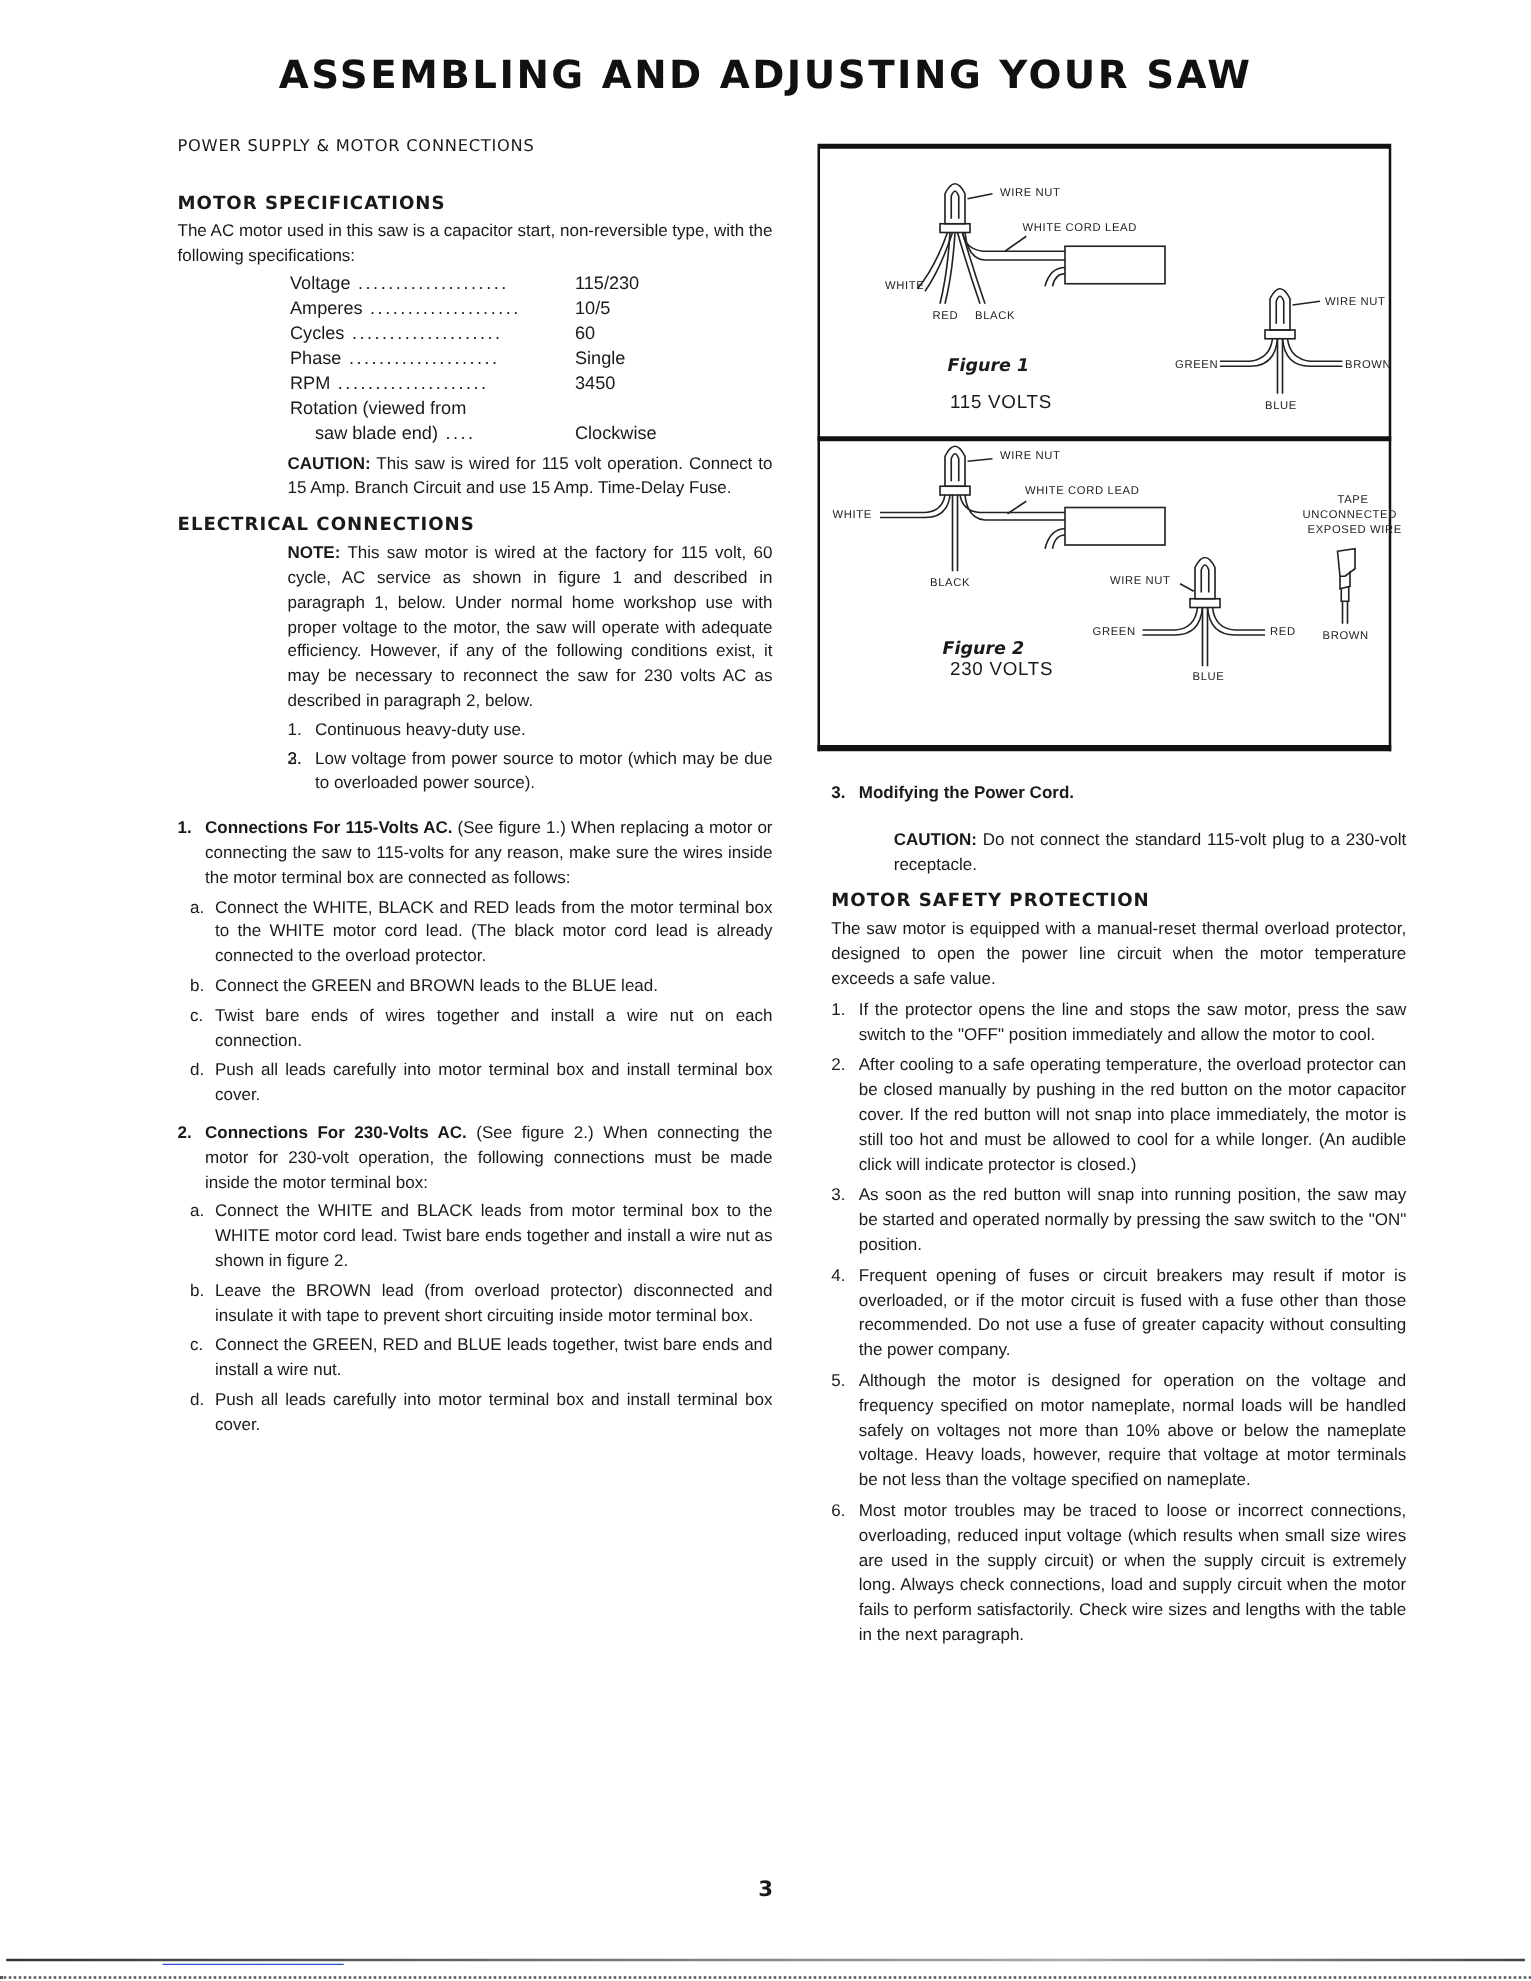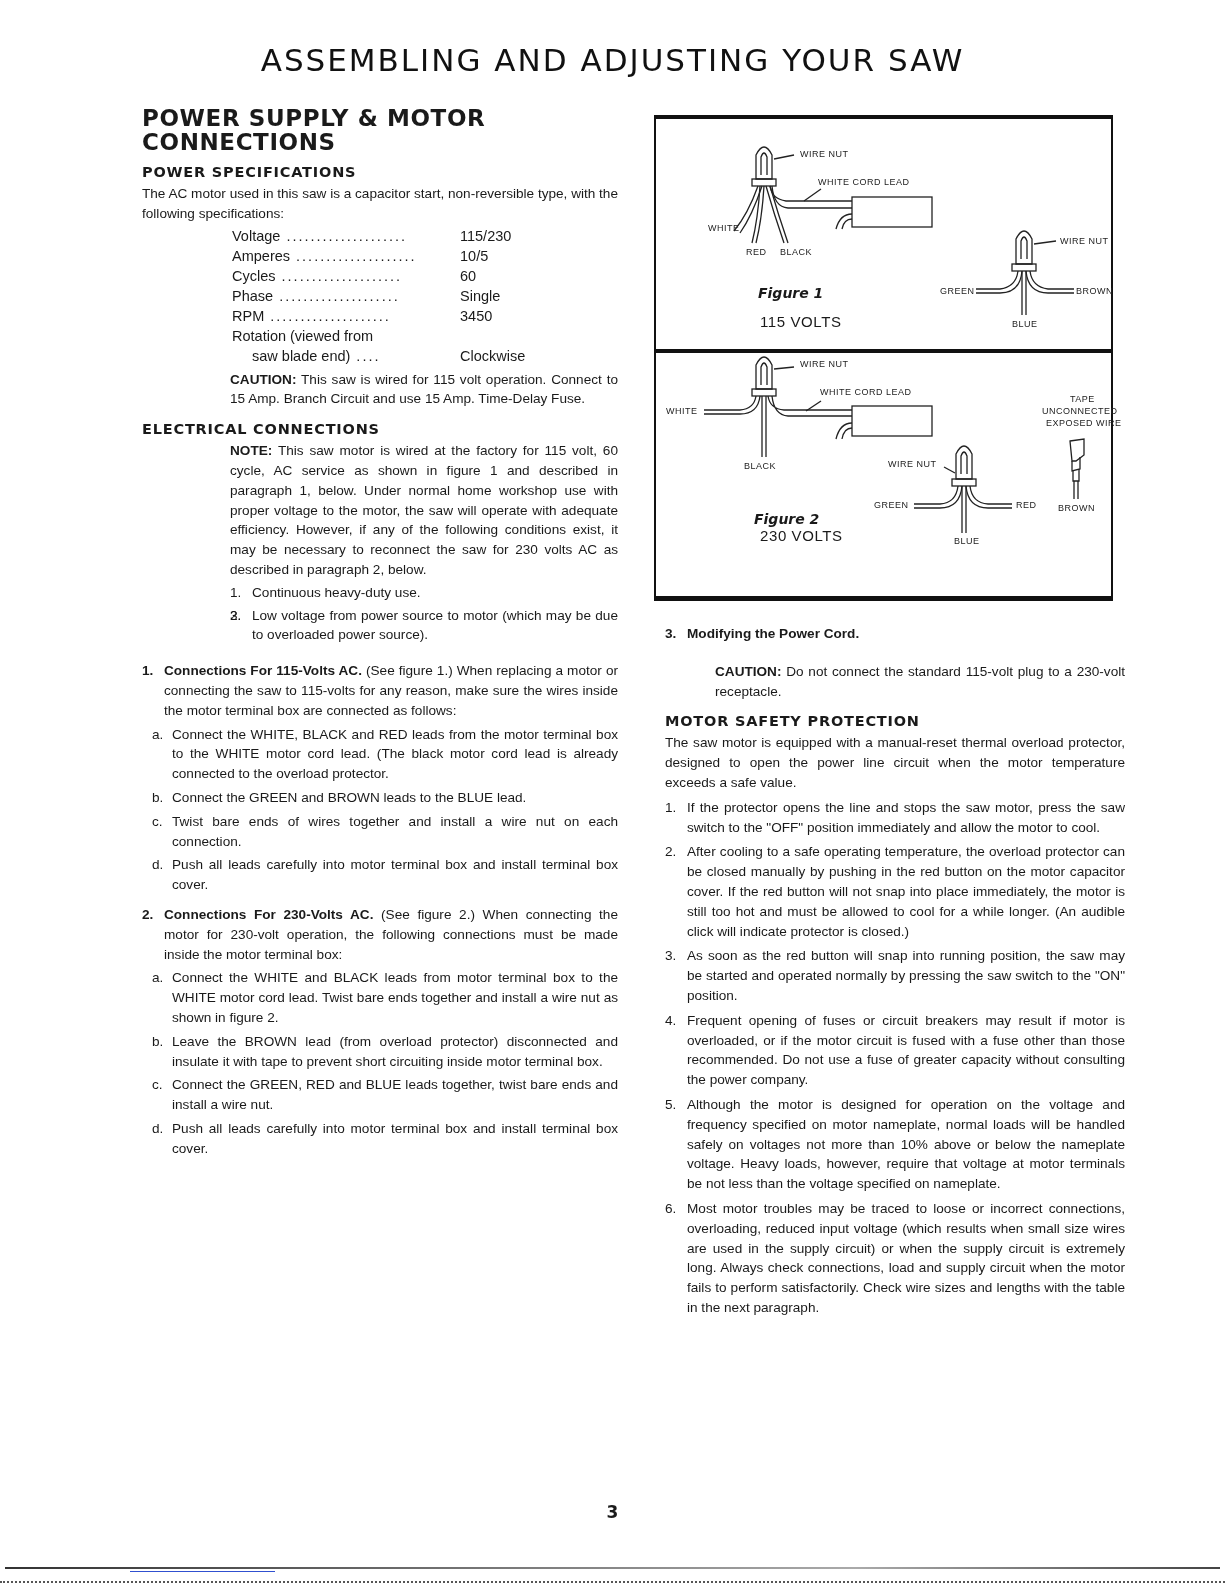--- a/index.html
+++ b/index.html
@@ -1,24 +1,24 @@
 <!DOCTYPE html>
 <html><head>
 <meta charset="utf-8">
 <style>
   html, body { margin: 0; padding: 0; background: #ffffff; }
   body { width: 1225px; height: 1585px; position: relative; overflow: hidden;
          font-family: "Liberation Sans", sans-serif; color: #1a1a1a; }
   .abs { position: absolute; }
   #page-title { left: 0; width: 1225px; top: 42px; text-align: center;
-    font-family: "DejaVu Sans", sans-serif; font-weight: normal; font-size: 31px; letter-spacing: 2px; color: #111; }
+    font-family: "DejaVu Sans", sans-serif; font-weight: bold; font-size: 31px; letter-spacing: 2px; color: #111; }
   .col { position: absolute; font-size: 13.6px; line-height: 19.8px; }
   #left-col { left: 142px; top: 106px; width: 476px; }
   #right-col { left: 665px; top: 618px; width: 460px; }
-  .h1 { font-family: "DejaVu Sans", sans-serif; font-weight: bold; font-size: 23px; letter-spacing: 0.6px; margin: 0 0 8px 0; line-height: 24px; }
+  .h1 { font-family: "DejaVu Sans", sans-serif; font-weight: normal; font-size: 13px; letter-spacing: 0.6px; margin: 0 0 23px 0; line-height: 24px; }
   .h2 { font-family: "DejaVu Sans", sans-serif; font-weight: bold; font-size: 14.5px; letter-spacing: 0.8px; margin: 0 0 2px 0; line-height: 20px; }
   p { margin: 0; text-align: justify; }
   .spec-table { margin: 2px 0 4px 90px; border-collapse: collapse; }
   .spec-table td { padding: 0; line-height: 20px; font-size: 14.5px; vertical-align: top; }
   .spec-label { width: 208px; white-space: nowrap; overflow: hidden; }
   .spec-label .dots { letter-spacing: 2px; }
   .note { margin-left: 88px; margin-top: 2px; }
   b.kw { font-weight: bold; }
   .li { position: relative; padding-left: 22px; text-align: justify; }
   .li .marker { position: absolute; left: 0; top: 0; }
@@ -44,21 +44,21 @@
   #bottom-blue { left: 130px; top: 1571px; width: 145px; height: 1px; background: #3050d0; }
   #bottom-dots { left: 0; top: 1581px; width: 1225px; height: 2px; border-top: 2px dotted #555; }
 </style>
 </head>
 <body>
 
 <div id="page-title" class="abs">ASSEMBLING AND ADJUSTING YOUR SAW</div>
 
 <div id="left-col" class="col">
   <div class="h1">POWER SUPPLY &amp; MOTOR CONNECTIONS</div>
-  <div class="h2">POWER SPECIFICATIONS</div>
+  <div class="h2">MOTOR SPECIFICATIONS</div>
   <p>The AC motor used in this saw is a capacitor start, non-reversible type, with the following specifications:</p>
   <table class="spec-table">
     <tbody id="spec-body">
         <tr>
           <td class="spec-label"><span>Voltage</span><span class="dots"> ....................</span></td>
           <td>115/230</td>
         </tr>
         <tr>
           <td class="spec-label"><span>Amperes</span><span class="dots"> ....................</span></td>
           <td>10/5</td>

